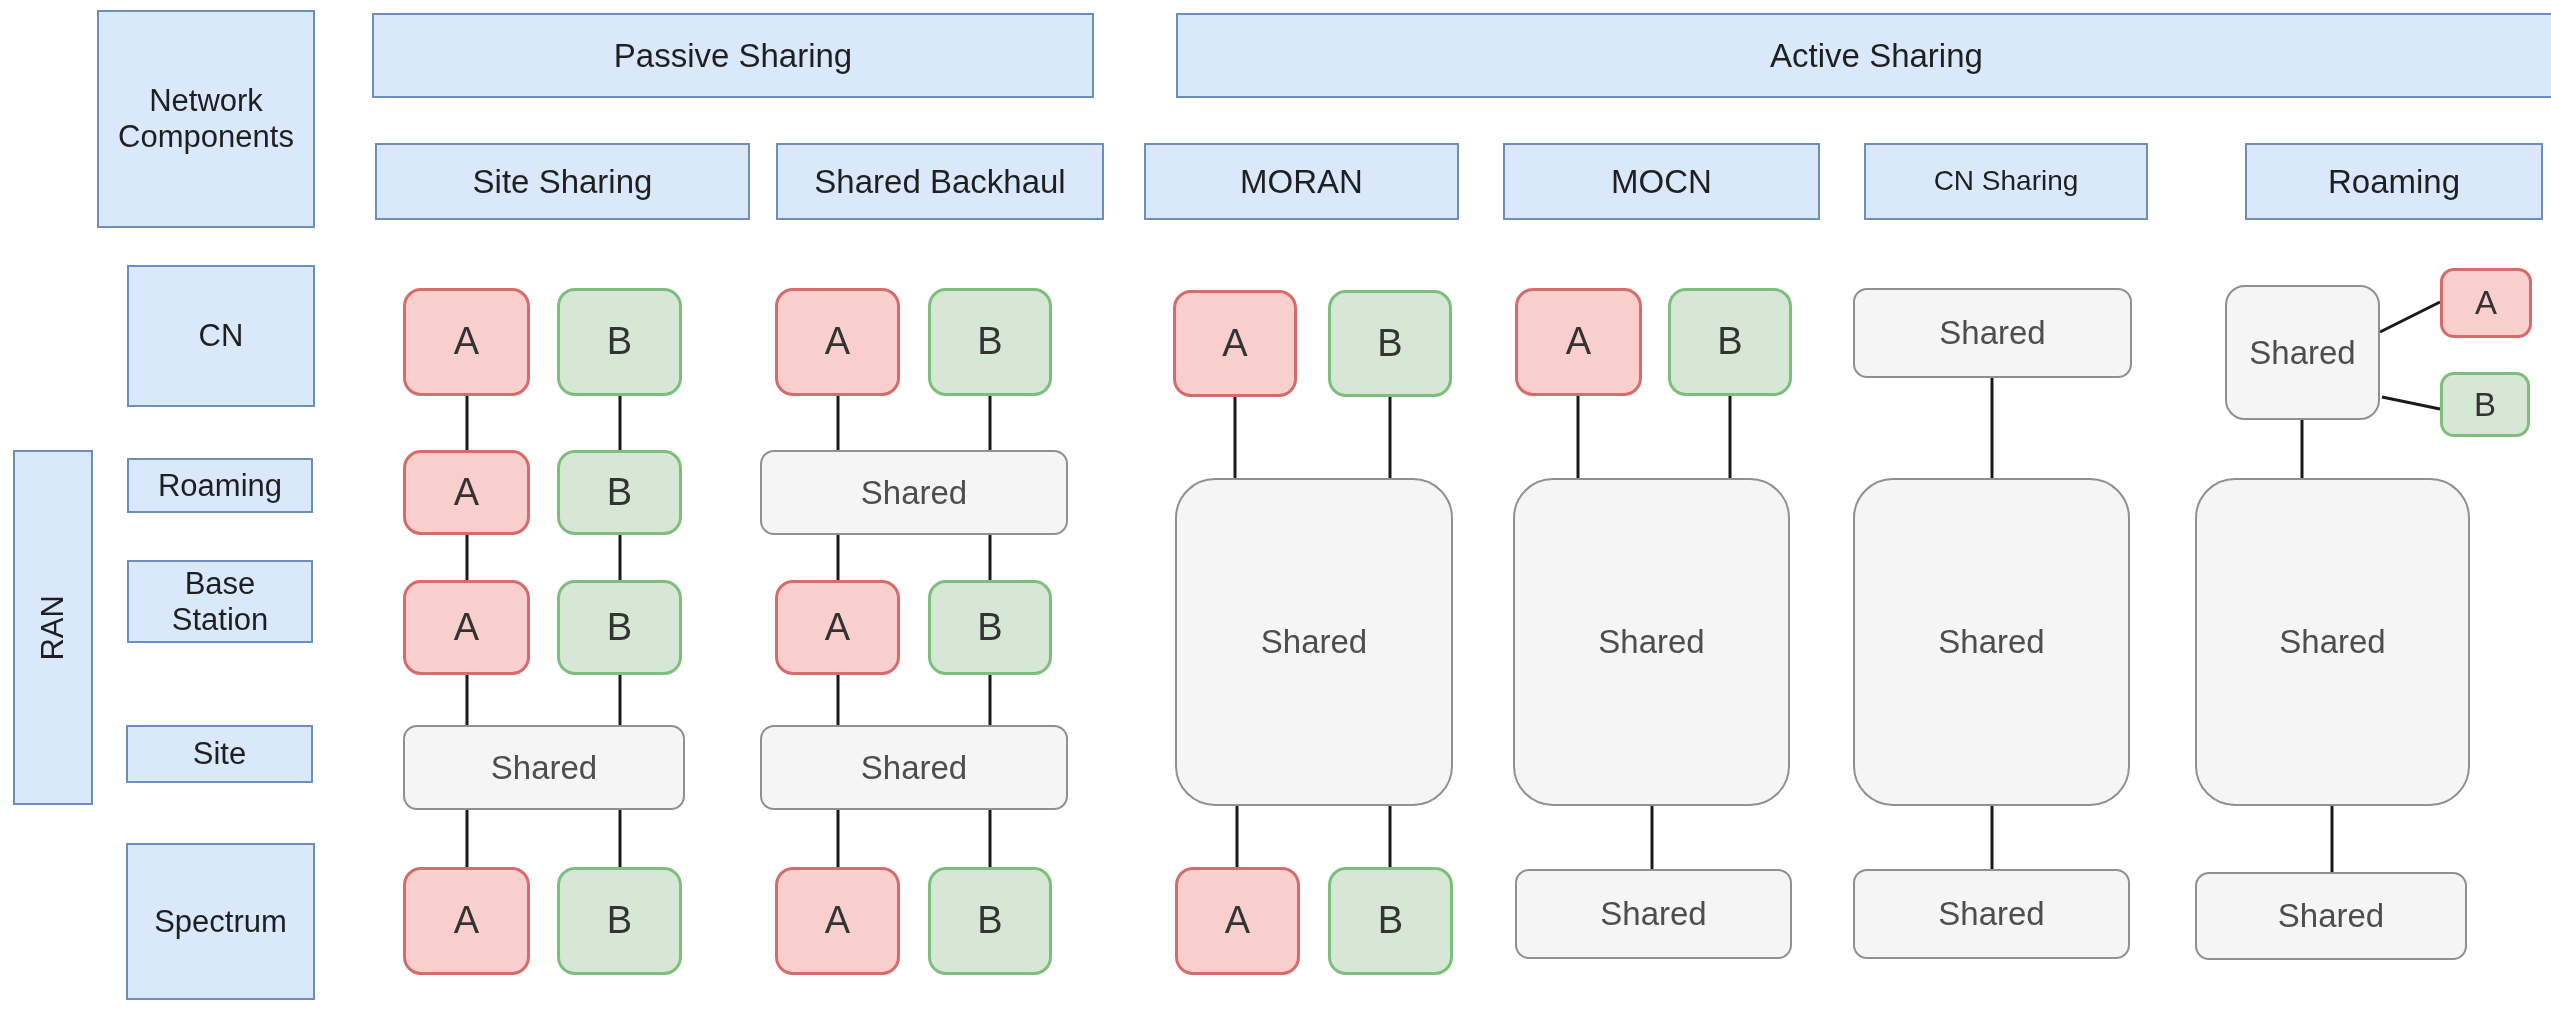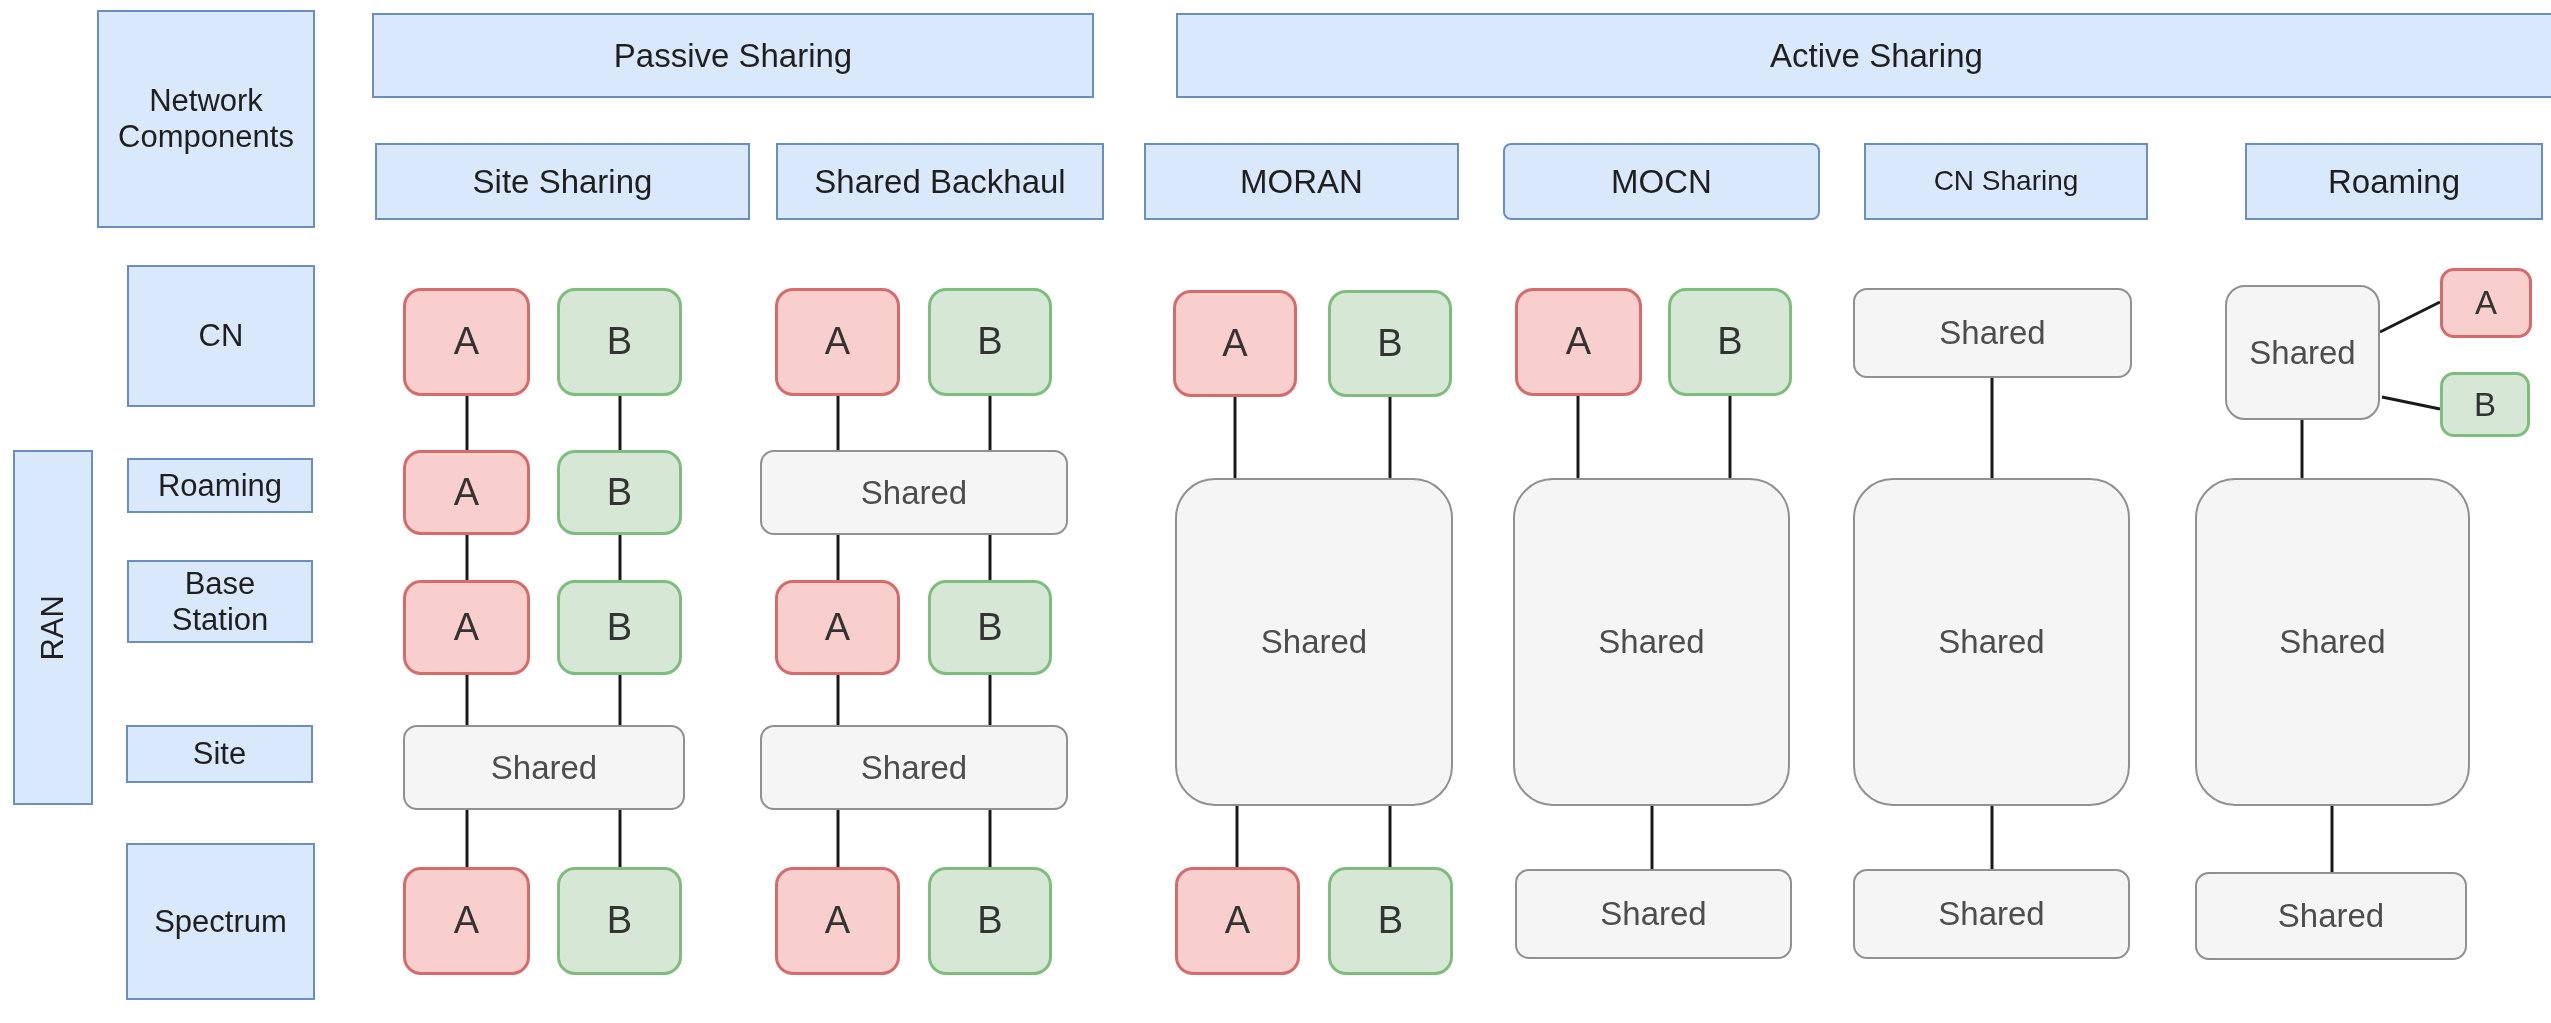--- a/index.html
+++ b/index.html
@@ -67,21 +67,21 @@
       <line x1="2380" y1="332" x2="2440" y2="302" stroke="#1a1a1a" stroke-width="3"></line>
       <line x1="2382" y1="397" x2="2440" y2="409" stroke="#1a1a1a" stroke-width="3"></line>
     </svg>
 <div class="box blue" style="left: 97px; top: 10px; width: 218px; height: 218px; border-radius: 0px; font-size: 31px;"><span>Network
 Components</span></div>
     <div class="box blue" style="left: 372px; top: 13px; width: 722px; height: 85px; border-radius: 0px; font-size: 33px;"><span>Passive Sharing</span></div>
     <div class="box blue" style="left: 1144px; top: 13px; width: 1401px; height: 85px; border-radius: 0px; font-size: 33px; margin-left: 32px;"><span>Active Sharing</span></div>
     <div class="box blue" style="left: 375px; top: 143px; width: 375px; height: 77px; border-radius: 0px; font-size: 33px;"><span>Site Sharing</span></div>
     <div class="box blue" style="left: 776px; top: 143px; width: 328px; height: 77px; border-radius: 0px; font-size: 33px;"><span>Shared Backhaul</span></div>
     <div class="box blue" style="left: 1144px; top: 143px; width: 315px; height: 77px; border-radius: 0px; font-size: 33px;"><span>MORAN</span></div>
-    <div class="box blue" style="left: 1503px; top: 143px; width: 317px; height: 77px; border-radius: 8px; font-size: 33px;"><span>MOCN</span></div>
+    <div class="box blue" style="left: 1503px; top: 143px; width: 317px; height: 77px; border-radius: 0px; font-size: 33px;"><span>MOCN</span></div>
     <div class="box blue" style="left: 1864px; top: 143px; width: 284px; height: 77px; border-radius: 0px; font-size: 28px;"><span>CN Sharing</span></div>
     <div class="box blue" style="left: 2245px; top: 143px; width: 298px; height: 77px; border-radius: 0px; font-size: 33px;"><span>Roaming</span></div>
     <div class="box blue" style="left: 127px; top: 265px; width: 188px; height: 142px; border-radius: 0px; font-size: 31px;"><span>CN</span></div>
     <div class="box blue" style="left: 127px; top: 458px; width: 186px; height: 55px; border-radius: 0px; font-size: 31px;"><span>Roaming</span></div>
     <div class="box blue" style="left: 127px; top: 560px; width: 186px; height: 83px; border-radius: 0px; font-size: 31px;"><span>Base
 Station</span></div>
     <div class="box blue" style="left: 126px; top: 725px; width: 187px; height: 58px; border-radius: 0px; font-size: 31px;"><span>Site</span></div>
     <div class="box blue" style="left: 126px; top: 843px; width: 189px; height: 157px; border-radius: 0px; font-size: 31px;"><span>Spectrum</span></div>
     <div class="box blue rot" style="left: 13px; top: 450px; width: 80px; height: 355px; border-radius: 0px; font-size: 31px;"><span>RAN</span></div>
     <div class="box red" style="left: 403px; top: 288px; width: 127px; height: 108px; border-radius: 18px; font-size: 38px;"><span>A</span></div>

